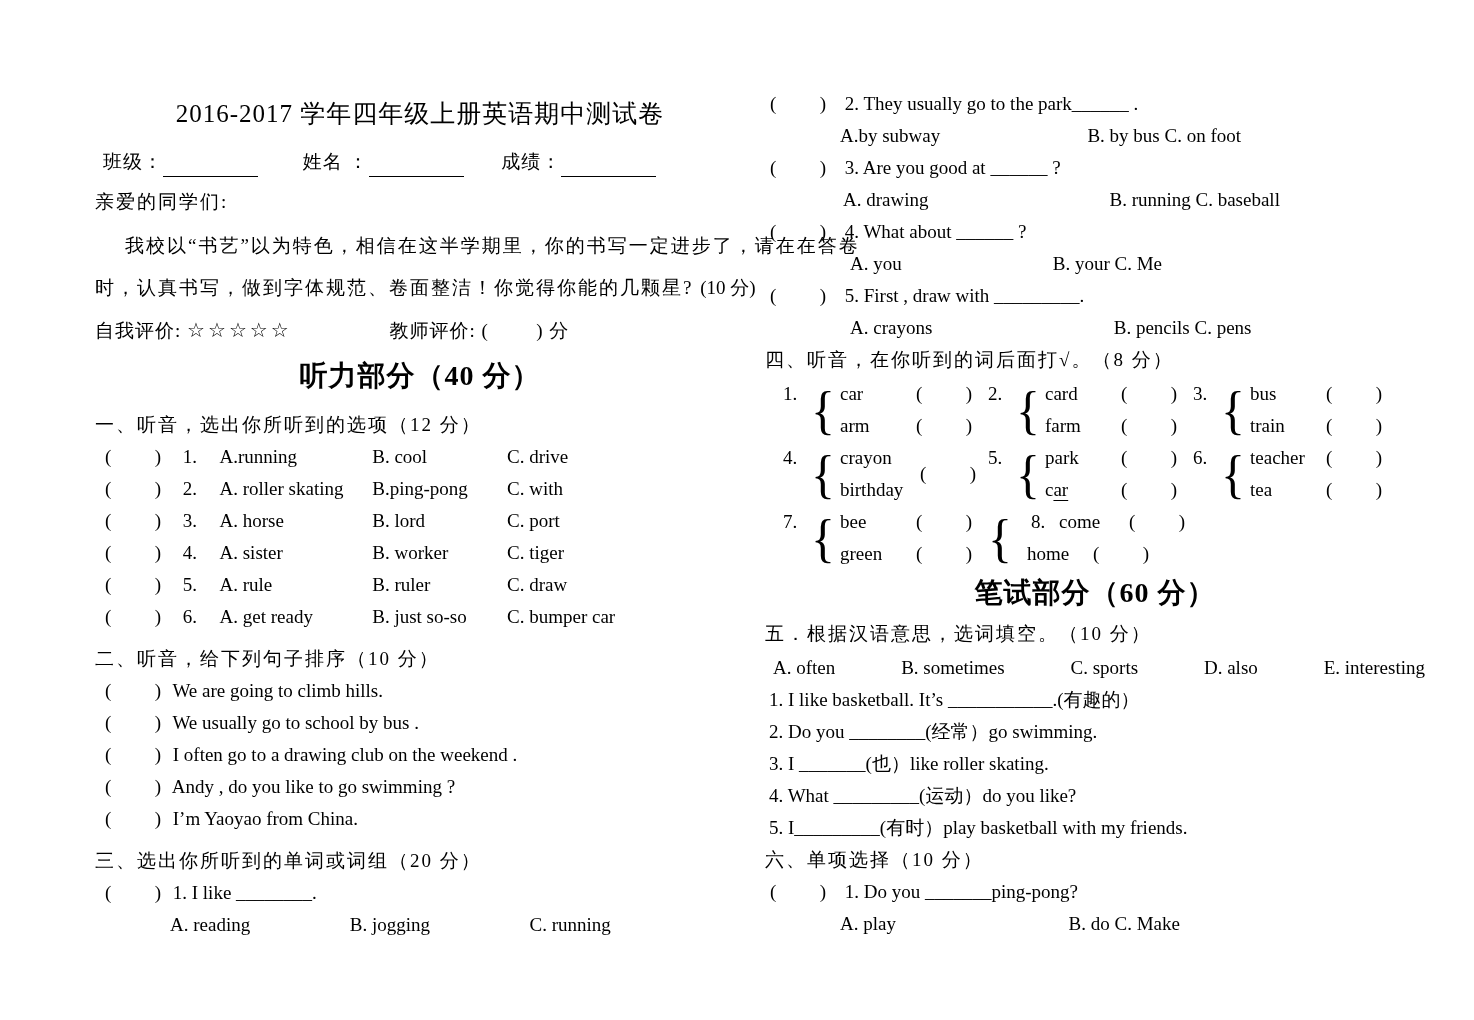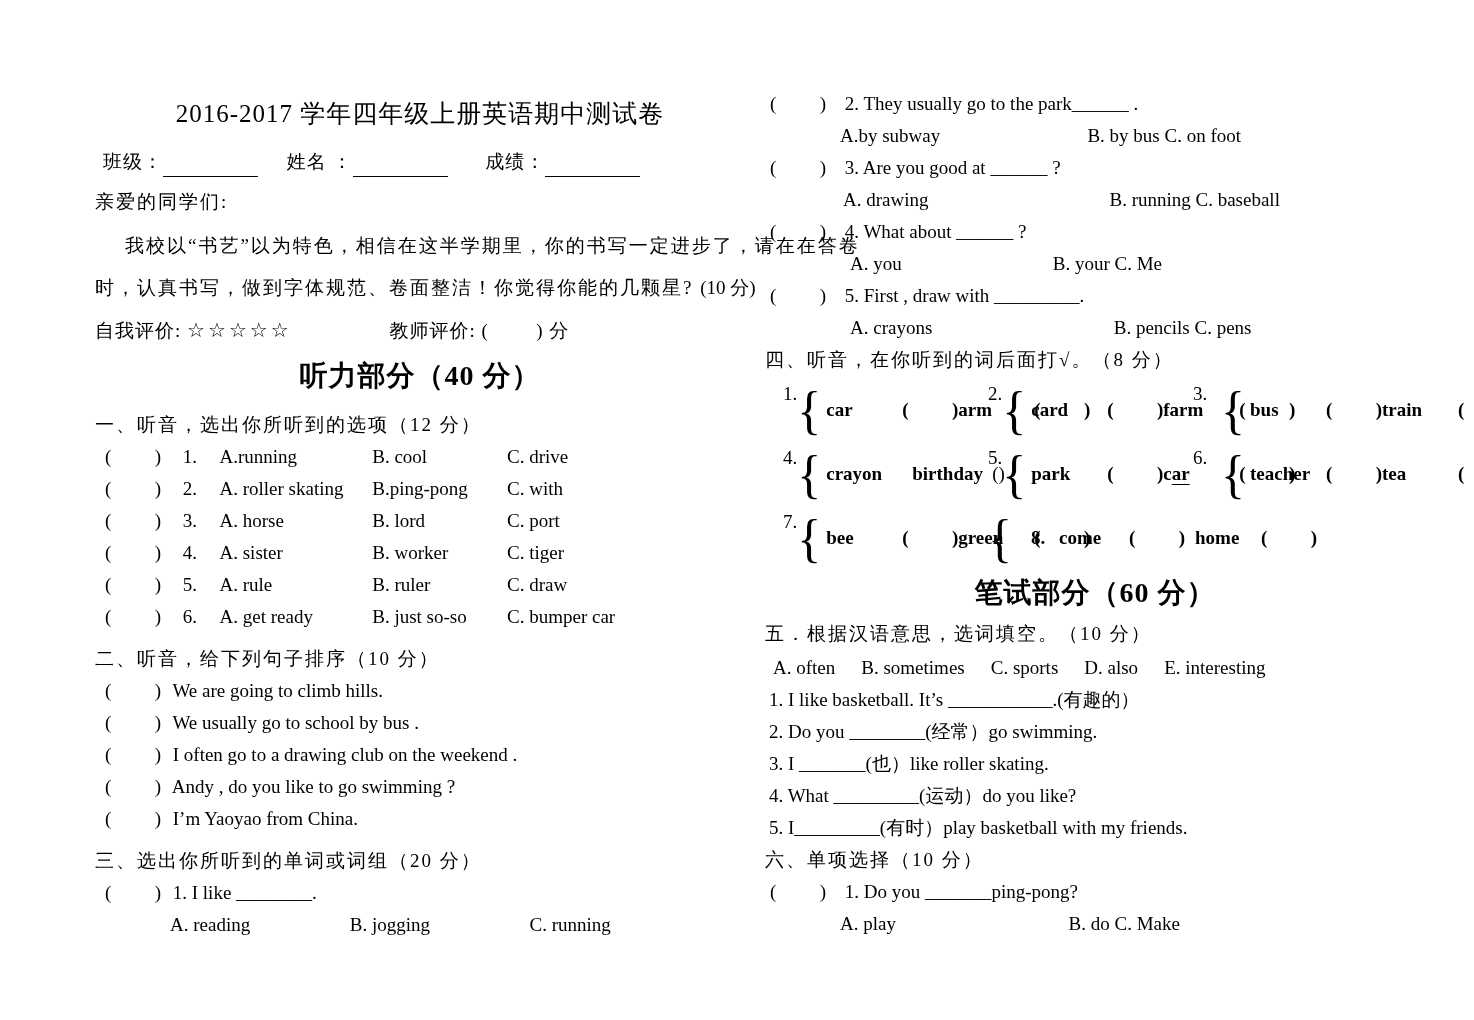--- a/index.html
+++ b/index.html
@@ -7,21 +7,21 @@
   body { font-family:"Liberation Serif","DejaVu Serif",serif; font-size:19px; position:relative; }
 
   .col-left  { position:absolute; left:95px;  top:95px; width:650px; }
   .col-right { position:absolute; left:765px; top:88px; width:660px; }
 
   .doc-title { font-size:25px; font-weight:normal; text-align:center; height:38px; line-height:38px; letter-spacing:1px; }
 
   .fields { height:30px; line-height:30px; margin-top:14px; white-space:nowrap; }
   .fields .lbl { letter-spacing:1px; }
   .f1 { margin-left:8px; }
-  .f2 { margin-left:24px; }
+  .f2 { margin-left:40px; }
   .f3 { margin-left:33px; }
   .blank { display:inline-block; width:95px; border-bottom:1.5px solid #000; height:22px; vertical-align:bottom; }
 
   .dear  { margin-top:10px; height:30px; line-height:30px; letter-spacing:2px; }
   .para  { height:30px; line-height:30px; letter-spacing:2px; white-space:nowrap; }
   .para1 { margin-top:14px; padding-left:30px; }
   .para2 { margin-top:12px; }
   .small-score { font-size:19px; letter-spacing:0; }
 
   .eval { margin-top:12px; height:30px; line-height:30px; letter-spacing:1px; white-space:nowrap; }
@@ -53,32 +53,32 @@
   
   .opts { padding-left:75px; }
   .opts .ca { width:175px; } .opts .cb { width:175px; }
   .opts-r .ca { width:165px; } .opts-r .cb { width:150px;text-align:right; }
 
   
   .pairs-grid { display:grid; grid-template-columns:205px 205px 1fr; padding-left:18px; margin-top:2px; }
   .pair { display:flex; align-items:center; height:64px; }
   .pnum { width:28px; line-height:32px; align-self:flex-start; }
   .brace { font-size:50px; font-weight:normal; line-height:60px; margin-right:5px; transform:scaleY(1.05); }
-  .pwords { display:flex; flex-direction:row;font-weight:bold; }
+  .pwords { display:flex; flex-direction:column; }
   .prow { height:32px; line-height:32px; display:flex; }
   .pw { width:76px; }
   .pw-wide { width:86px; }
   .u { text-decoration:underline; text-underline-offset:4px; }
   .midparen { align-self:center; margin-left:-6px; }
   .pair8 { grid-column:2; }
   .pnum8 { width:42px; padding-left:14px; }
   .indent8 { padding-left:10px; }
 
   
-  .bank { margin-top:2px; height:32px; line-height:32px; padding-left:8px; display:flex; gap:26px; white-space:nowrap; }
+  .bank { margin-top:2px; height:32px; line-height:32px; padding-left:8px; display:flex; gap:26px; white-space:nowrap;justify-content:space-between; }
   .fill { height:32px; line-height:32px; padding-left:4px; white-space:nowrap; }
 </style>
 </head>
 <body>
 
 <div class="col-left">
 
   <div class="doc-title">2016-2017 学年四年级上册英语期中测试卷</div>
 
   <div class="fields">

